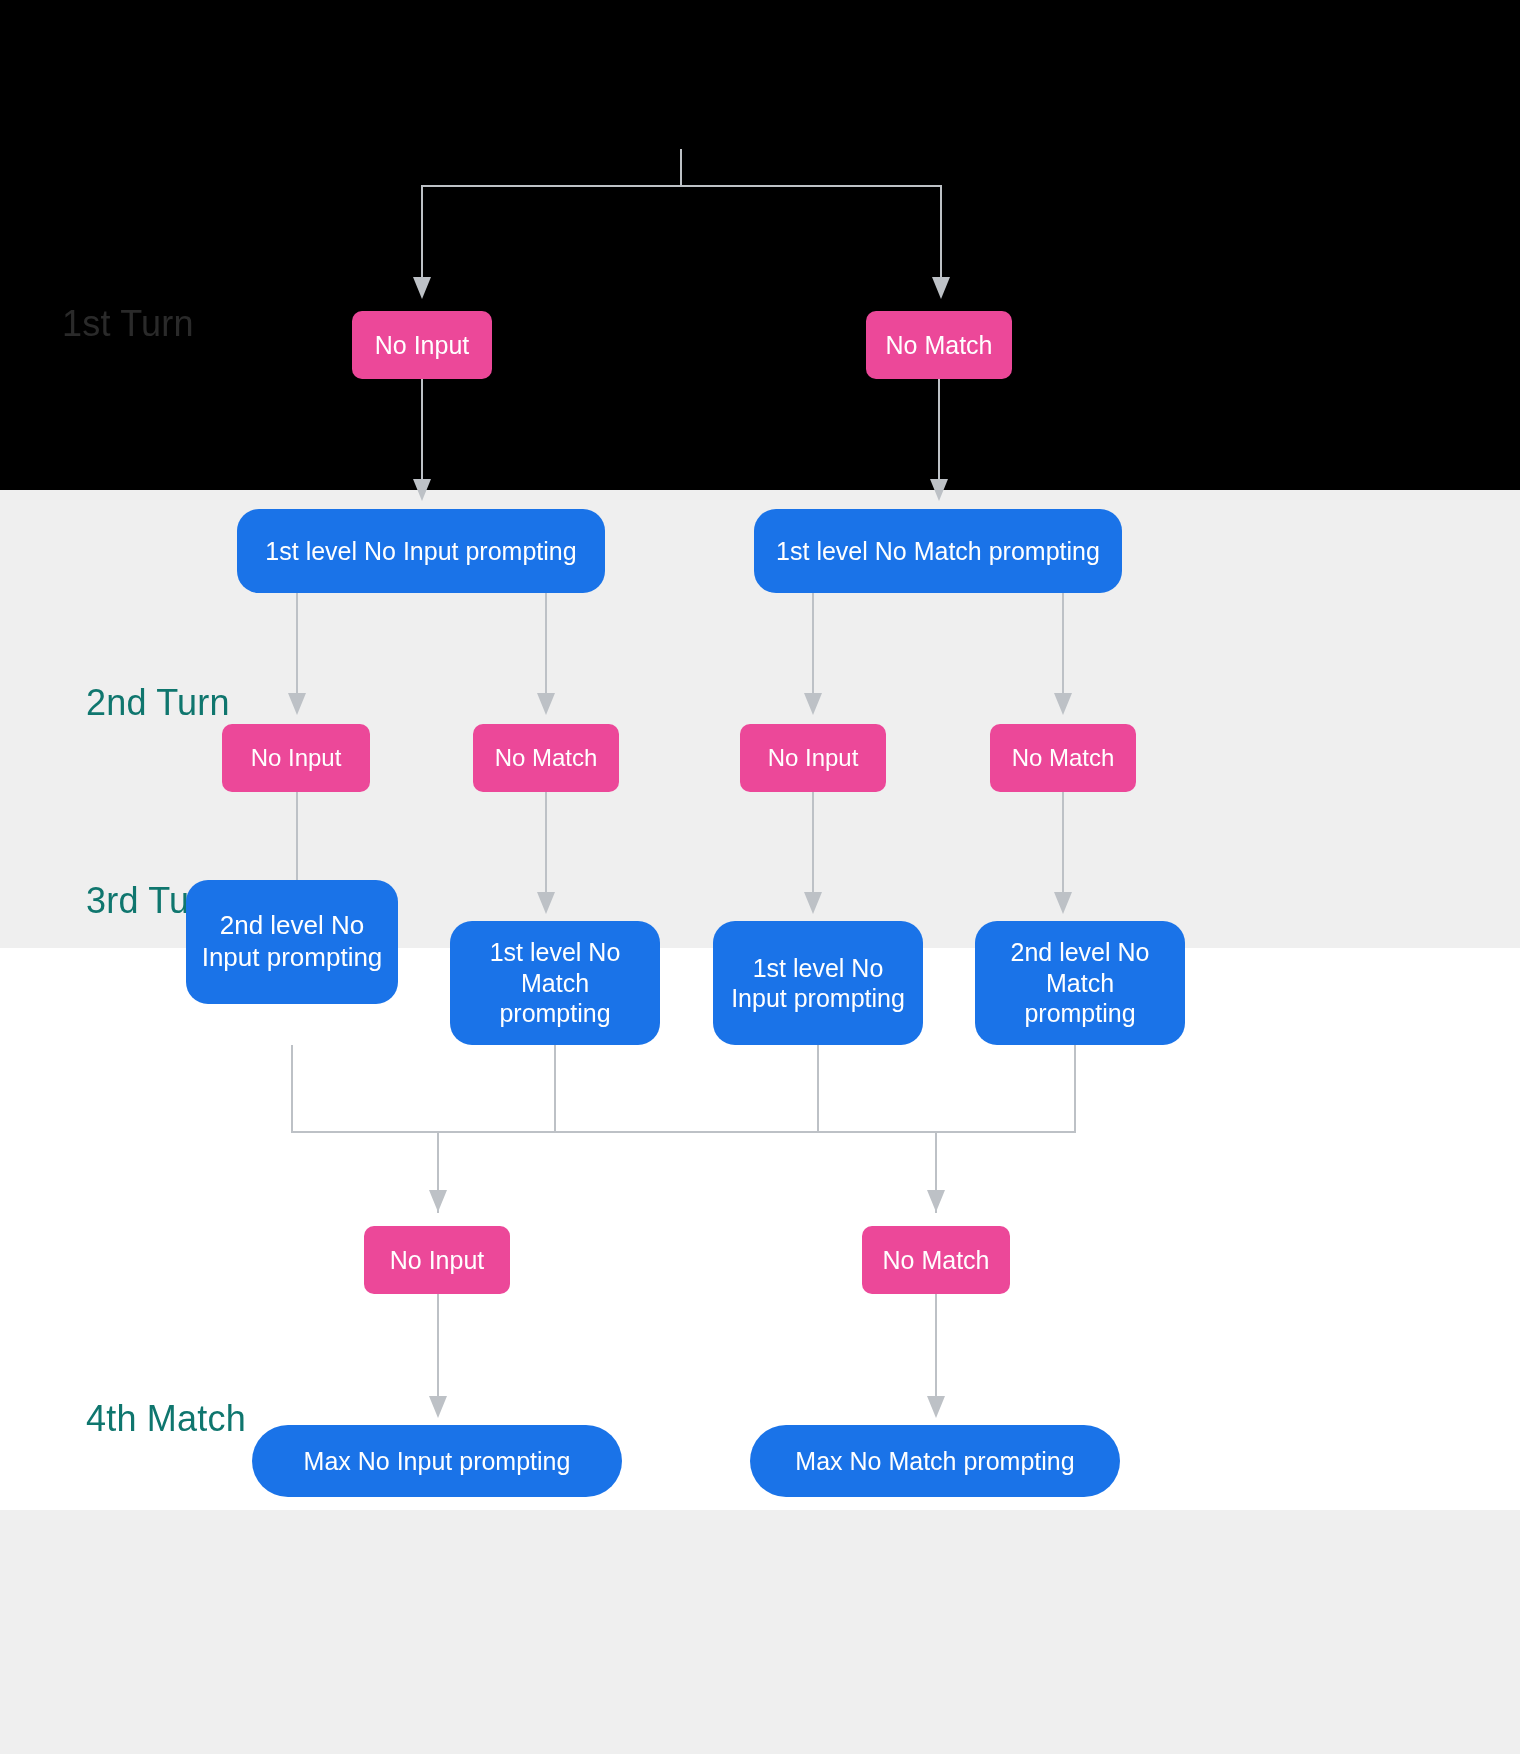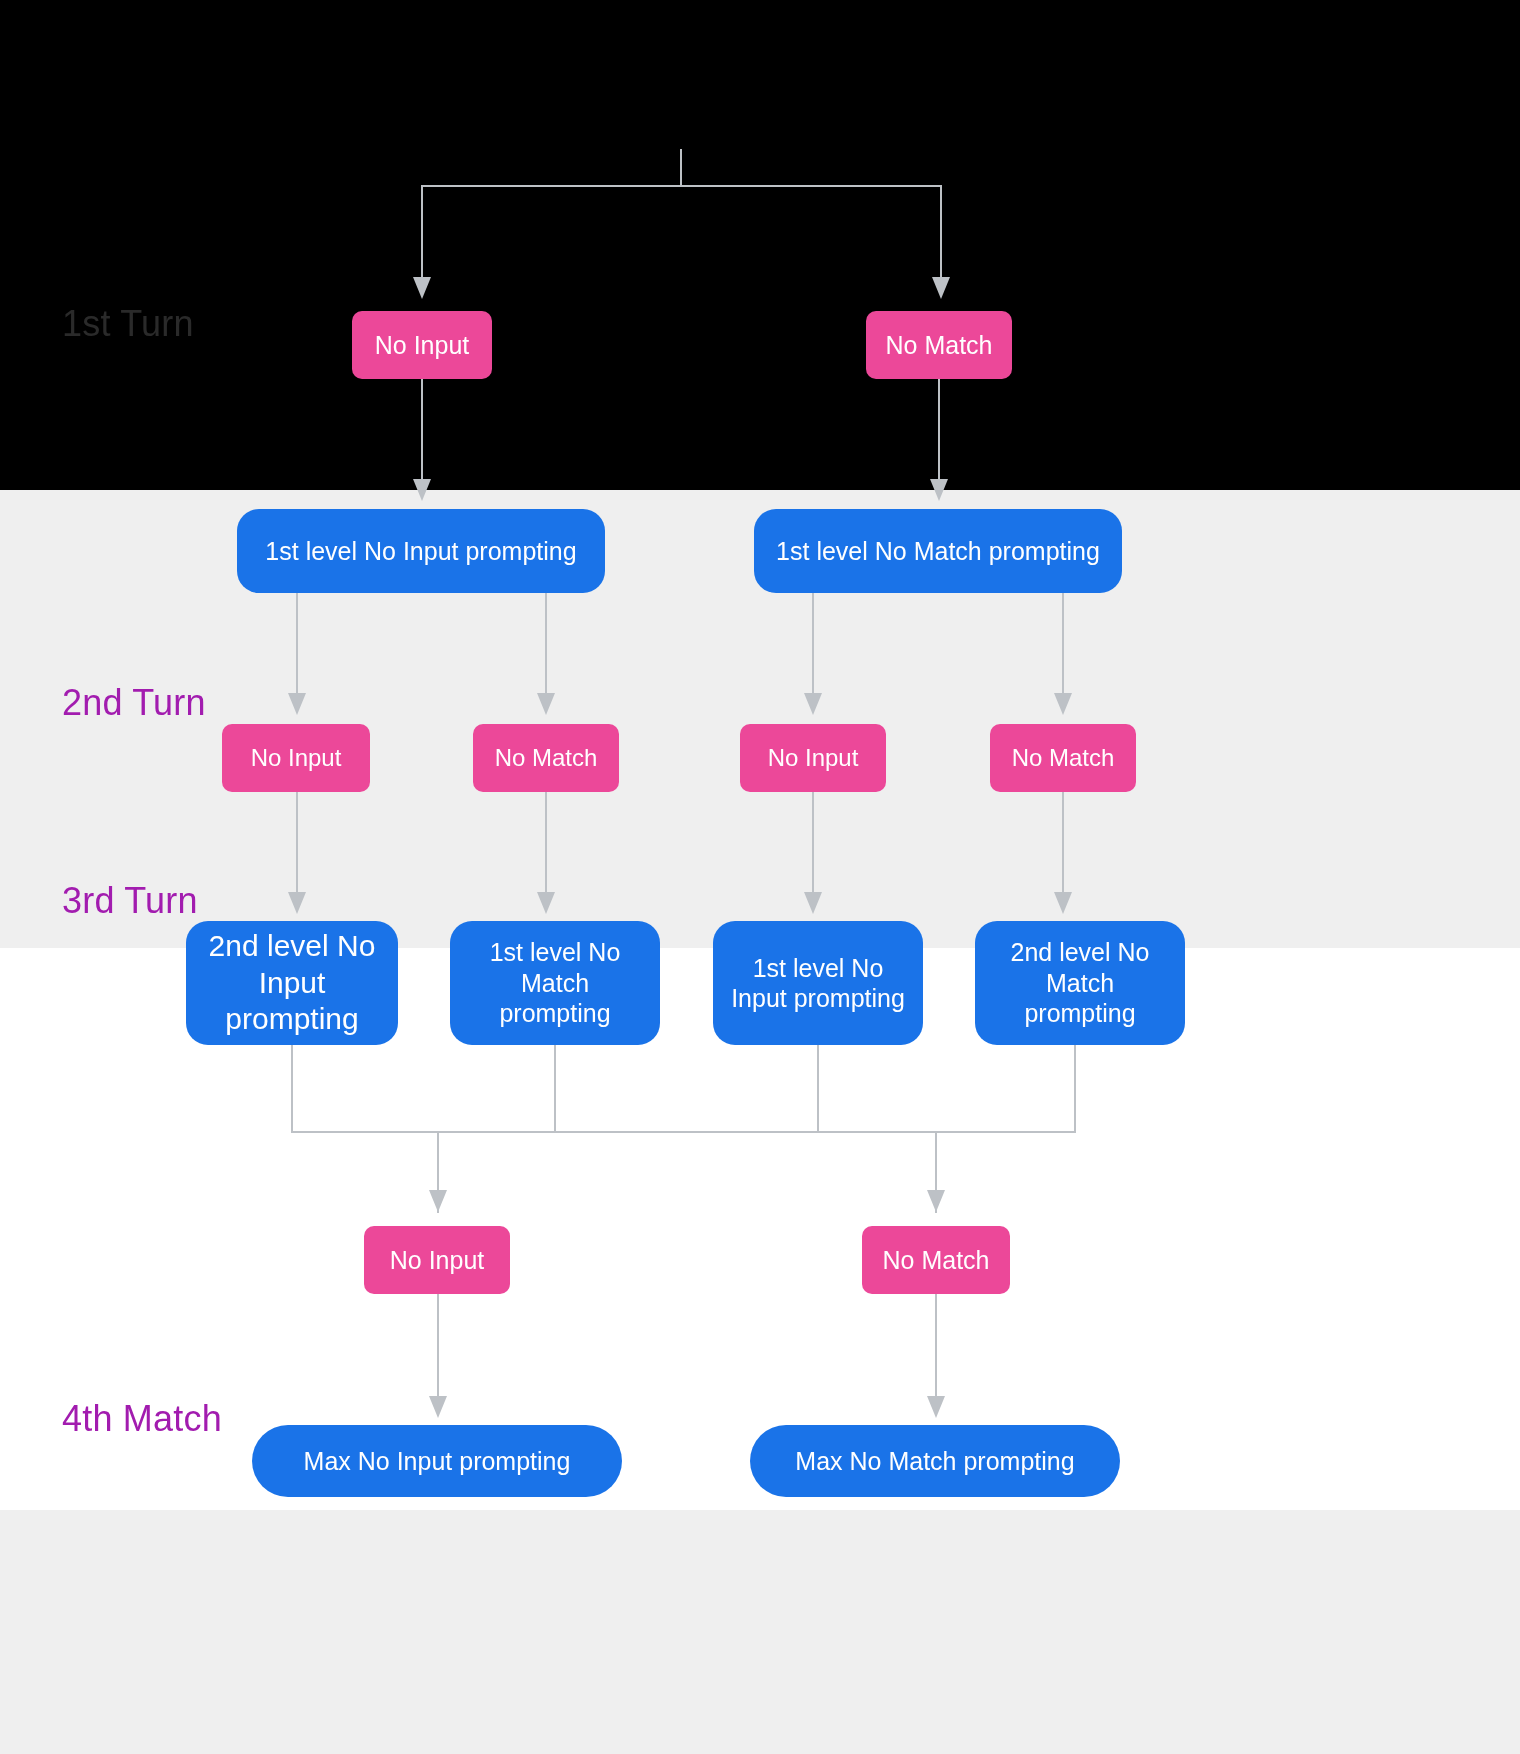--- a/index.html
+++ b/index.html
@@ -22,21 +22,21 @@
   #band-4{top:1510px;height:244px;background:#efefef;}
 
   
   .turn-label{
     position:absolute;
     font-size:36px;
     color:#202124;
     letter-spacing:.2px;
     white-space:nowrap;
   }
-  .turn-label.dark{color:#a21caf;}
+  .turn-label.dark{color:#0f766e;margin-left:24px;}
 
   
   .node{
     position:absolute;
     display:flex;
     align-items:center;
     justify-content:center;
     text-align:center;
     color:#ffffff;
     box-sizing:border-box;
@@ -127,21 +127,21 @@
 
   <div class="conn vline" style="left:296px;top:792px;height:100px;"></div>
   <div class="arrow" style="left:288px;top:892px;"></div>
   <div class="conn vline" style="left:545px;top:792px;height:100px;"></div>
   <div class="arrow" style="left:537px;top:892px;"></div>
   <div class="conn vline" style="left:812px;top:792px;height:100px;"></div>
   <div class="arrow" style="left:804px;top:892px;"></div>
   <div class="conn vline" style="left:1062px;top:792px;height:100px;"></div>
   <div class="arrow" style="left:1054px;top:892px;"></div>
 
-  <div class="node blue rounded" style="left:186px;top:921px;width:212px;height:124px;font-size:30px;">
+  <div class="node blue rounded" style="left:186px;top:880px;width:212px;height:124px;font-size:26px;">
     <span class="txt">2nd level No Input prompting</span>
   </div>
   <div class="node blue rounded" style="left:450px;top:921px;width:210px;height:124px;font-size:25px;">
     <span class="txt">1st level No Match prompting</span>
   </div>
   <div class="node blue rounded" style="left:713px;top:921px;width:210px;height:124px;font-size:25px;">
     <span class="txt">1st level No Input prompting</span>
   </div>
   <div class="node blue rounded" style="left:975px;top:921px;width:210px;height:124px;font-size:25px;">
     <span class="txt">2nd level No Match prompting</span>

